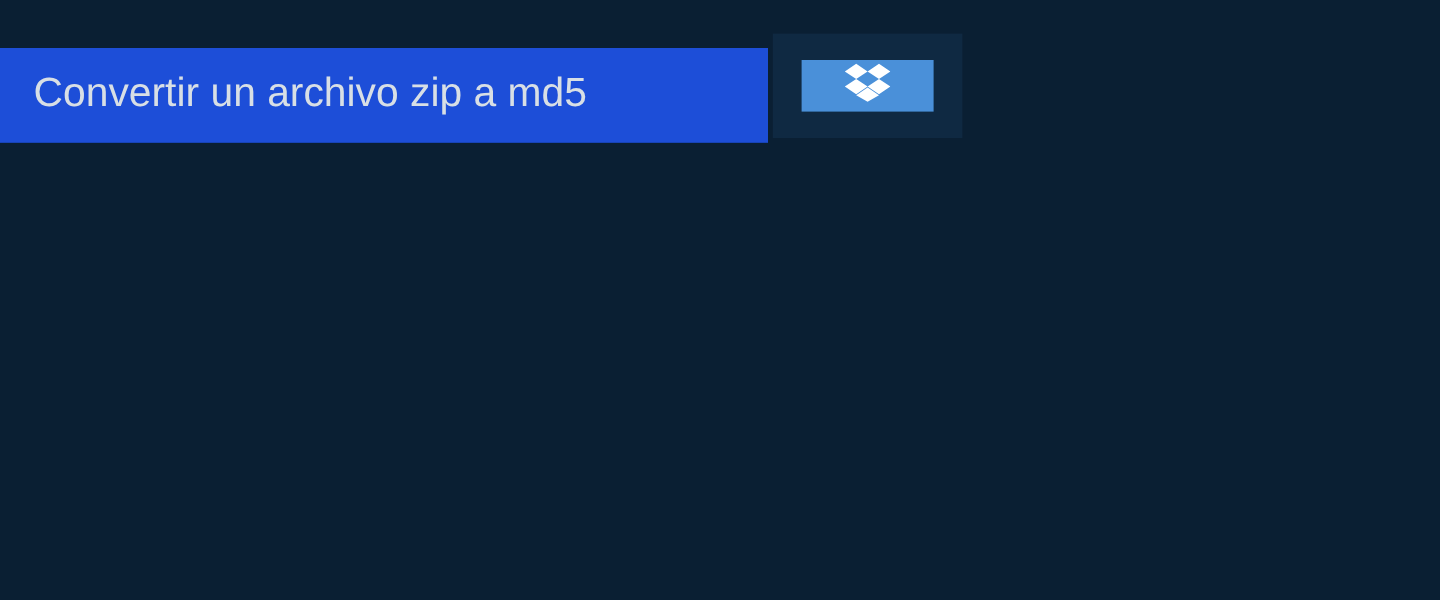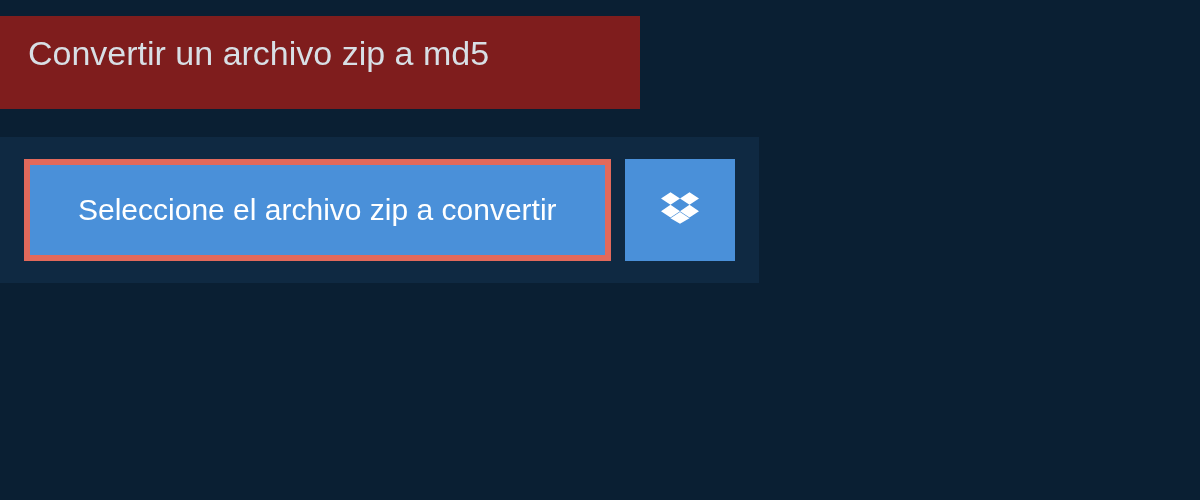--- a/index.html
+++ b/index.html
@@ -8,25 +8,24 @@
       box-sizing: border-box;
     }
     body {
       background: #0a1f33;
       font-family: -apple-system, BlinkMacSystemFont, 'Segoe UI', Helvetica, Arial, sans-serif;
       width: 1200px;
       height: 500px;
       overflow: hidden;
     }
     .header-bar {
-      background: #7f1d1d;
-      padding: 18px 28px 36px 28px;
+      background: #1d4ed8;
+      padding: 18px 28px 22px 28px;
       display: inline-block;
       min-width: 640px;
-      margin-top: 16px;
     }
     .header-title {
       color: #d8dfe5;
       font-size: 34px;
       font-weight: 400;
     }
     .upload-panel {
       background: #0f2942;
       margin-top: 28px;
       padding: 22px 24px;
@@ -64,23 +63,20 @@
 </head>
 <body>
 
 
 
 <div class="header-bar">
   <h1 class="header-title">Convertir un archivo zip a md5</h1>
 </div>
 
 <div class="upload-panel">
-  <div class="select-file-button">
-    <span>Seleccione el archivo zip a convertir</span>
-  </div>
   <div class="dropbox-button">
     <span>
       <svg viewBox="0 0 24 24" xmlns="http://www.w3.org/2000/svg">
         <path d="M6 2L0 6l6 4-6 4 6 4 6-4 6 4 6-4-6-4 6-4-6-4-6 4-6-4zm6 4l6 4-6 4-6-4 6-4zm-6 12.5l6 3.5 6-3.5-6-4-6 4z"></path>
       </svg>
     </span>
   </div>
 </div>
 
 

